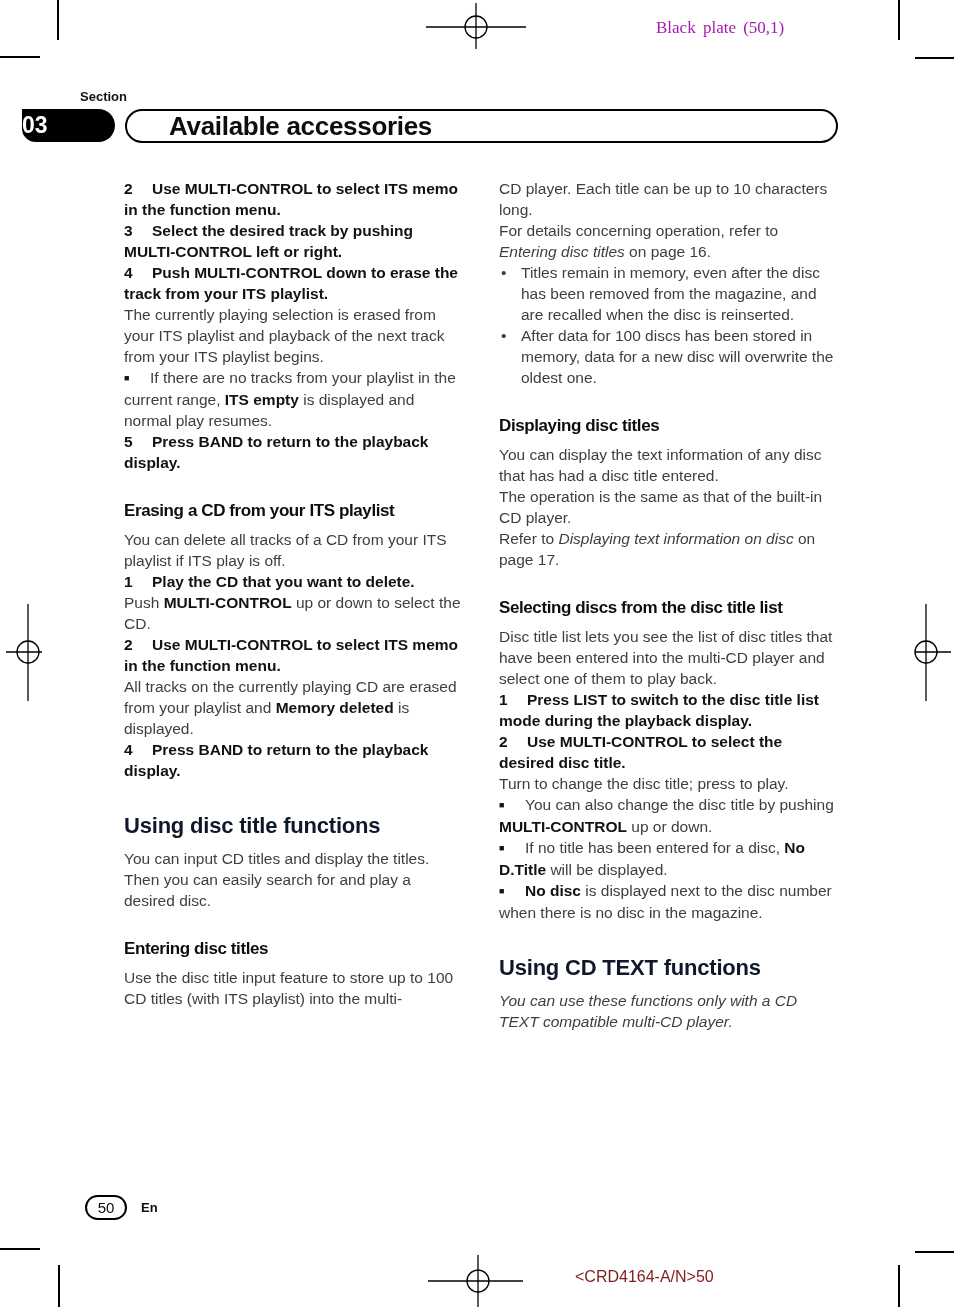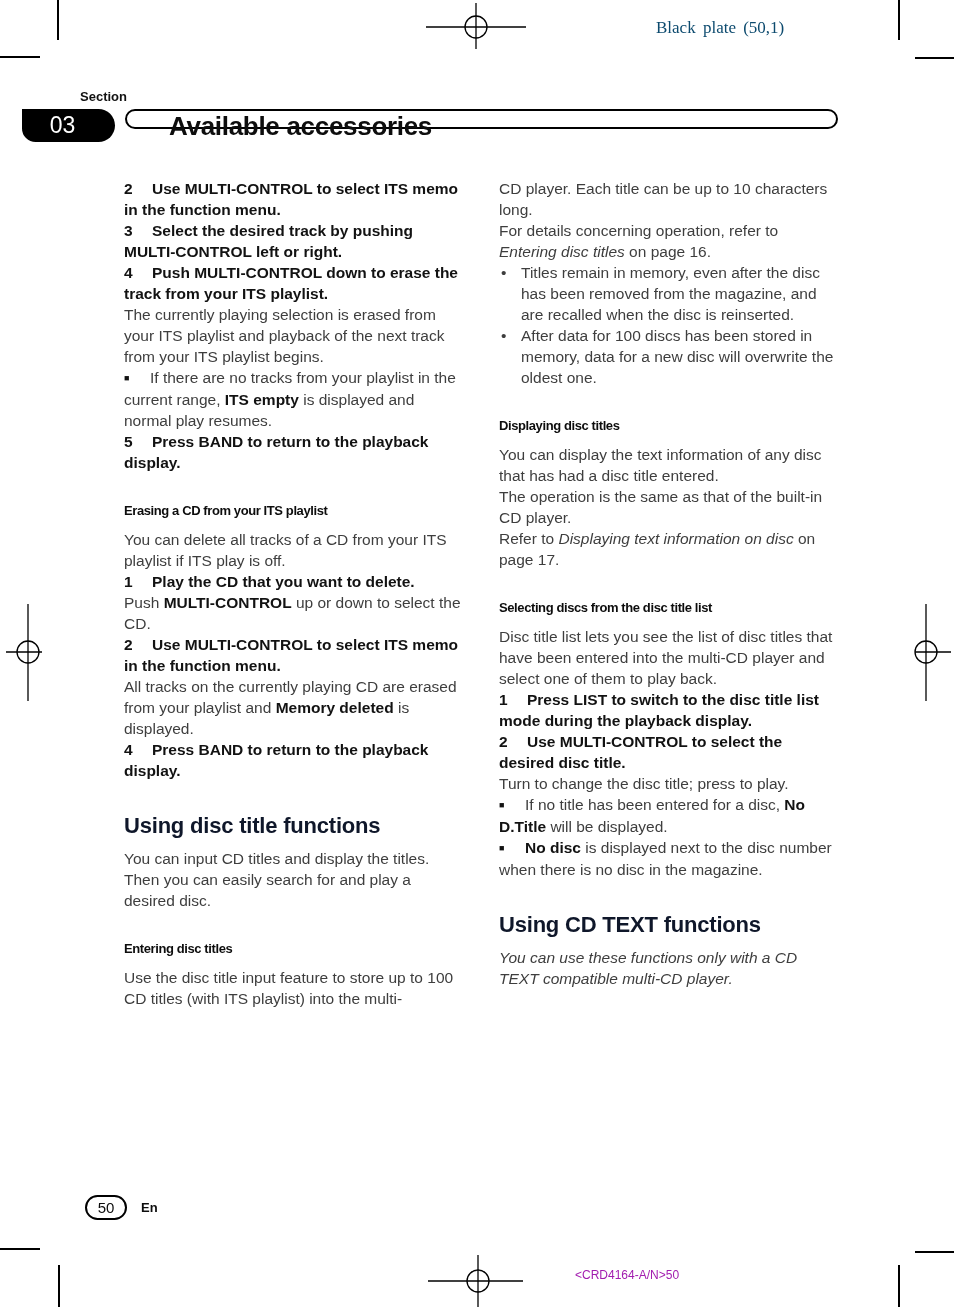--- a/index.html
+++ b/index.html
@@ -14,32 +14,32 @@
   .mark-line { position:absolute; background:#000; }
 
   
   .reg { position:absolute; }
   .reg svg { display:block; }
 
   
   .plate-label {
     position:absolute; left:656px; top:18px;
     font-family:"Liberation Serif","DejaVu Serif",serif;
-    font-size:17px; color:#0c4a6e; word-spacing:3px;
+    font-size:17px; color:#a21caf; word-spacing:3px;
   }
 
   
   .section-label { position:absolute; left:80px; top:89px; font-size:13px; font-weight:bold; color:#111; }
   .section-badge {
     position:absolute; left:22px; top:109px; width:93px; height:33px;
     background:#000; color:#fff; border-radius:0 17px 17px 14px;
-    font-size:23px; font-weight:normal; text-align:center; padding-right:12px; line-height:32px;
+    font-size:23px; font-weight:bold; text-align:left; padding-right:12px; line-height:32px;
   }
   .title-box {
-    position:absolute; left:125px; top:109px; width:713px; height:20px;
+    position:absolute; left:125px; top:109px; width:713px; height:34px;
     border:2px solid #000; border-radius:17px; background:#fff;
   }
   .title-text {
     position:absolute; left:42px; top:-1px; line-height:33px;
     font-size:26px; font-weight:bold; color:#0d0d0d; letter-spacing:-0.3px; white-space:nowrap;
   }
 
   
   .col {
     position:absolute; top:178px; width:338px;
@@ -50,30 +50,30 @@
   .col > :first-child { margin-top:0; }
   .col p { margin:0; }
   .step { font-weight:bold; color:#121212; margin-top:15px; }
   .step .num { display:inline-block; min-width:28px; }
   .b { font-weight:bold; color:#121212; }
   .i { font-style:italic; }
   .note .marker { display:inline-block; width:26px; font-size:9px; vertical-align:2px; color:#121212; }
   .bullet { position:relative; padding-left:22px; }
   .bullet .marker { position:absolute; left:2px; top:0; color:#3e3e3e; }
   .h2 { font-size:22px; line-height:27px; font-weight:bold; color:#0f172a; margin:31px 0 9px; letter-spacing:-0.2px; }
-  .h3 { font-size:13px; line-height:22px; font-weight:bold; color:#0d0d0d; margin:27px 0 7px; letter-spacing:-0.4px; }
+  .h3 { font-size:17px; line-height:22px; font-weight:bold; color:#0d0d0d; margin:27px 0 7px; letter-spacing:-0.4px; }
 
   
   .page-badge {
     position:absolute; left:85px; top:1195px; width:42px; height:25px;
     border:2px solid #000; border-radius:13px; background:#fff;
     font-size:15px; font-weight:normal; color:#0d0d0d; text-align:center; line-height:21px;
   }
   .lang-label { position:absolute; left:141px; top:1200px; font-size:13px; font-weight:bold; color:#0d0d0d; }
-  .footer-code { position:absolute; left:575px; top:1268px; font-size:12px; color:#a21caf;text-align:center; }
+  .footer-code { position:absolute; left:575px; top:1268px; font-size:16px; color:#7f1d1d;text-align:center; }
 </style>
 </head>
 <body>
 
 <div class="page">
 
   <div class="mark-line" style="left:57px; top:0; width:1.5px; height:40px;"></div>
   <div class="mark-line" style="left:0; top:56px; width:40px; height:1.5px;"></div>
   <div class="mark-line" style="left:898px; top:0; width:1.5px; height:40px;"></div>
   <div class="mark-line" style="left:915px; top:57px; width:39px; height:1.5px;"></div>
@@ -145,20 +145,21 @@
       <p class="bullet"><span class="marker">•</span><span>After data for 100 discs has been stored in memory, data for a new disc will overwrite the oldest one.</span></p>
       <div class="h3">Displaying disc titles</div>
       <p class="para"><span>You can display the text information of any disc that has had a disc title entered.</span></p>
       <p class="para"><span>The operation is the same as that of the built-in CD player.</span></p>
       <p class="para"><span>Refer to </span><span class="i">Displaying text information on disc</span><span> on page 17.</span></p>
       <div class="h3">Selecting discs from the disc title list</div>
       <p class="para"><span>Disc title list lets you see the list of disc titles that have been entered into the multi-CD player and select one of them to play back.</span></p>
       <p class="step"><span class="num">1</span><span>Press LIST to switch to the disc title list mode during the playback display.</span></p>
       <p class="step"><span class="num">2</span><span>Use MULTI-CONTROL to select the desired disc title.</span></p>
       <p class="para"><span>Turn to change the disc title; press to play.</span></p>
+      <p class="note"><span class="marker">■</span><span>You can also change the disc title by pushing </span><span class="b">MULTI-CONTROL</span><span> up or down.</span></p>
       <p class="note"><span class="marker">■</span><span>If no title has been entered for a disc, </span><span class="b">No D.Title</span><span> will be displayed.</span></p>
       <p class="note"><span class="marker">■</span><span class="b">No disc</span><span> is displayed next to the disc number when there is no disc in the magazine.</span></p>
       <div class="h2">Using CD TEXT functions</div>
       <p class="para"><span class="i">You can use these functions only with a CD TEXT compatible multi-CD player.</span></p>
     </div>
 
   <div class="page-badge">50</div>
   <div class="lang-label">En</div>
   <div class="footer-code">&lt;CRD4164-A/N&gt;50</div>
 

